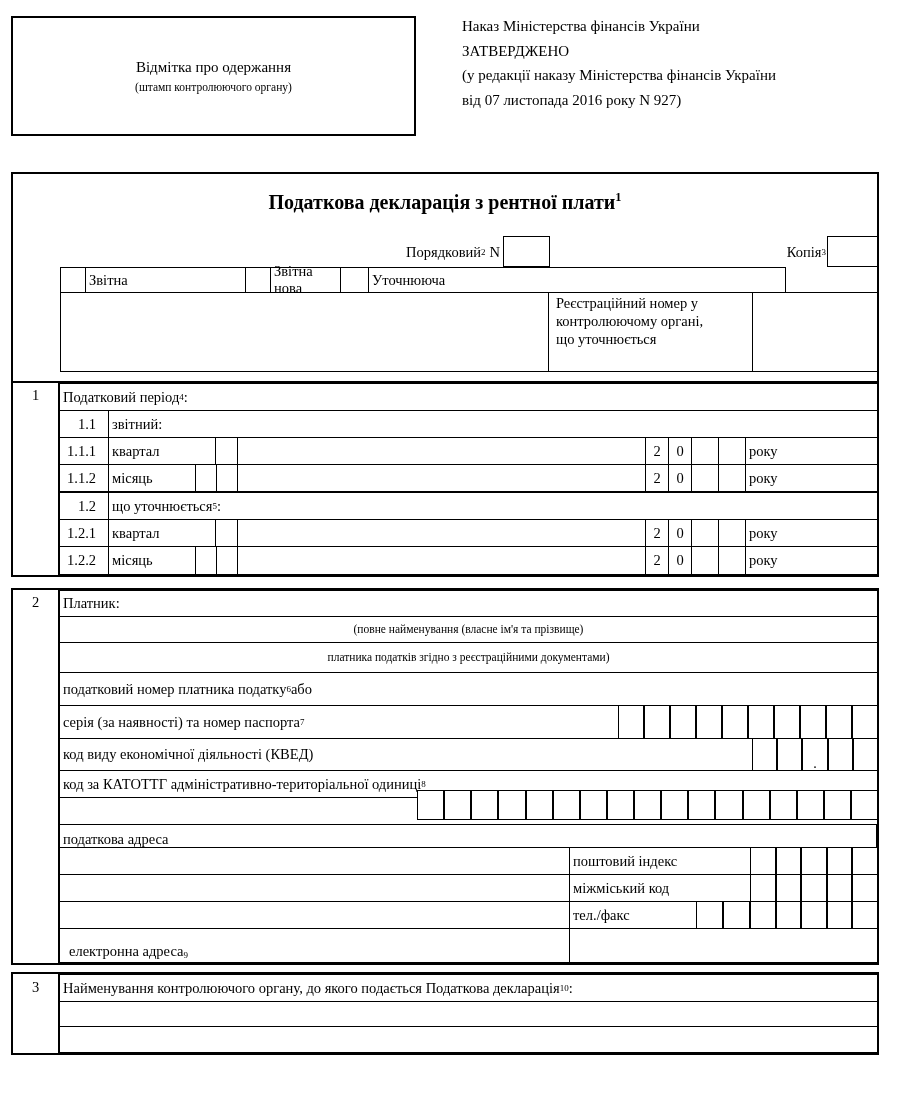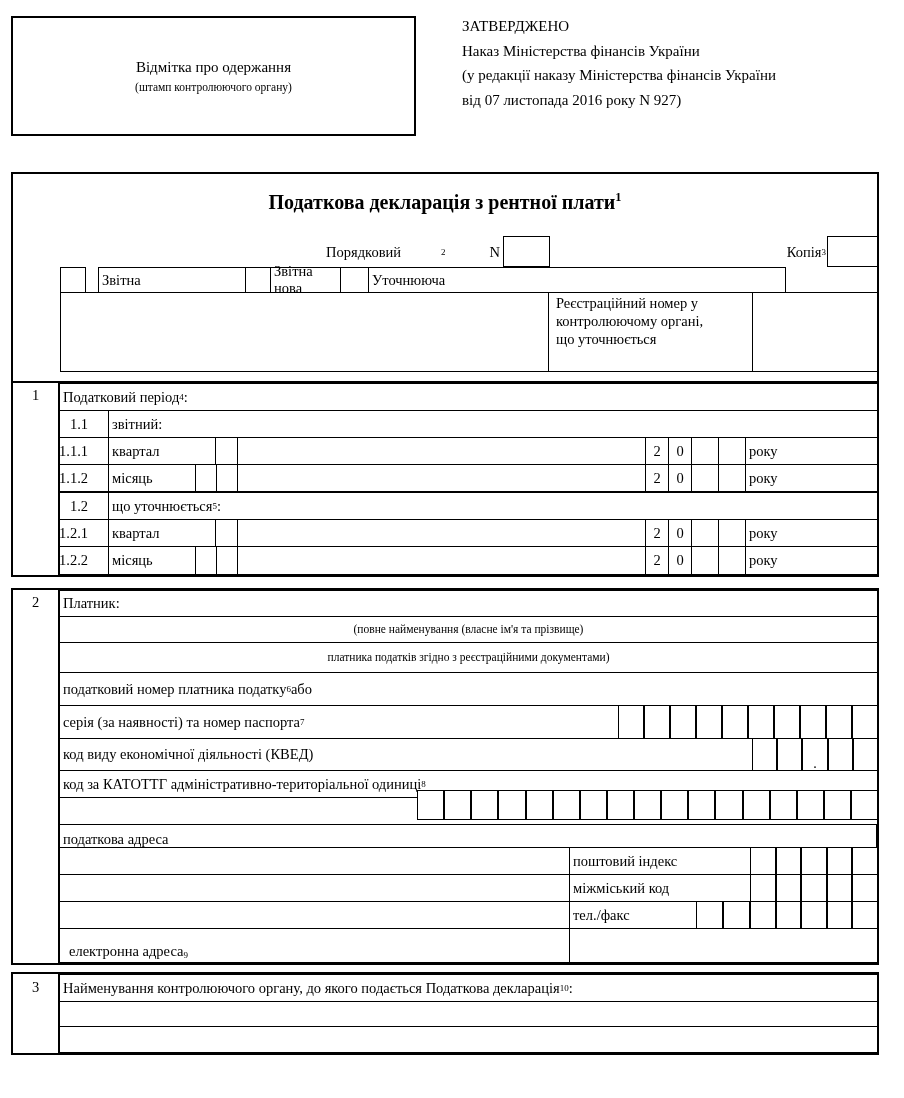--- a/index.html
+++ b/index.html
@@ -58,21 +58,21 @@
   .cell {
     border: 1px solid #000;
     font-size: 14.5px;
     line-height: 1.15;
     display: flex;
     align-items: center;
     padding-left: 3px;
     background: #fff;
   }
   .cell.center { justify-content: center; padding-left: 0; }
-  .cell.right { justify-content: flex-end; padding-left: 0; padding-right: 20px; }
+  .cell.right { justify-content: flex-end; padding-left: 0; padding-right: 12px; }
   .cell.nb { border: none; }
   .cell.top { align-items: flex-start; }
   .plain {
     font-size: 14.5px;
     line-height: 1.15;
     display: flex;
     align-items: center;
   }
   .txt-right { text-align: right; }
 
@@ -86,47 +86,47 @@
 </style>
 </head>
 <body>
 
 <div class="abs" id="stamp-box">
   <div id="stamp-title">Відмітка про одержання</div>
   <div id="stamp-sub">(штамп контролюючого органу)</div>
 </div>
 
 <div class="abs" id="approval">
+  <div class="ln">Наказ Міністерства фінансів України</div>
   <div class="ln">ЗАТВЕРДЖЕНО</div>
-  <div class="ln">Наказ Міністерства фінансів України</div>
   <div class="ln">(у редакції наказу Міністерства фінансів України</div>
   <div class="ln">від 07 листопада 2016 року N 927)</div>
 </div>
 
 <div class="abs" id="form-frame"></div>
 
 <div class="abs doc-title">
   <span>Податкова декларація з рентної плати</span><span class="sup-b">1</span>
 </div>
 
-<div class="abs plain txt-right" style="left:300px; top:244px; width:200px; justify-content:flex-end;gap:40px;">
+<div class="abs plain txt-right" style="left:300px; top:244px; width:200px; justify-content:flex-end;">
   <span>Порядковий</span>
     <span class="sup">2</span>
     <span style="margin-left:4px;">N</span>
 </div>
 <div class="abs cell" id="seq-box" style="left:503px; top:236px; width:47px; height:31px;"></div>
 
 <div class="abs plain txt-right" style="left:640px; top:244px; width:186px; justify-content:flex-end;">
   <span>Копія</span>
     <span class="sup">3</span>
 </div>
 <div class="abs cell" id="copy-box" style="left:827px; top:236px; width:51px; height:31px;"></div>
 
 <div class="abs cell" style="left:60px; top:267px; width:26px; height:26px;"></div>
-<div class="abs cell" style="left:98px; top:267px; width:161px; height:26px;">
+<div class="abs cell" style="left:85px; top:267px; width:161px; height:26px;">
   <span>Звітна</span>
 </div>
 <div class="abs cell" style="left:245px; top:267px; width:26px; height:26px;"></div>
 <div class="abs cell" style="left:270px; top:267px; width:71px; height:26px;">
   <span>Звітна нова</span>
 </div>
 <div class="abs cell" style="left:340px; top:267px; width:29px; height:26px;"></div>
 <div class="abs cell" style="left:368px; top:267px; width:418px; height:26px;">
   <span>Уточнююча</span>
 </div>

